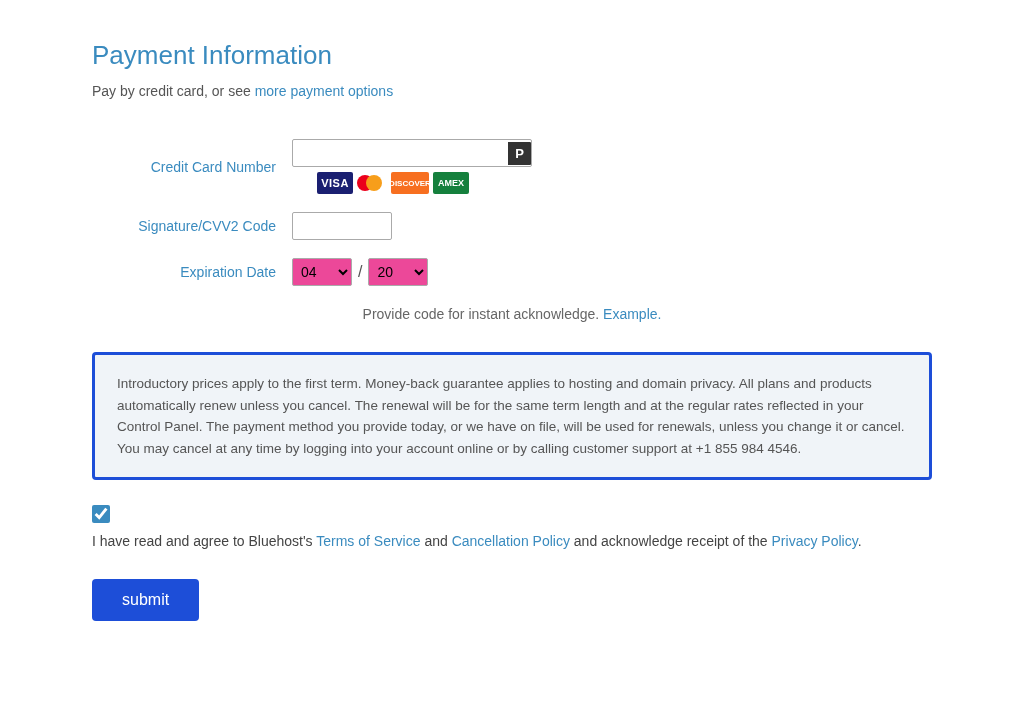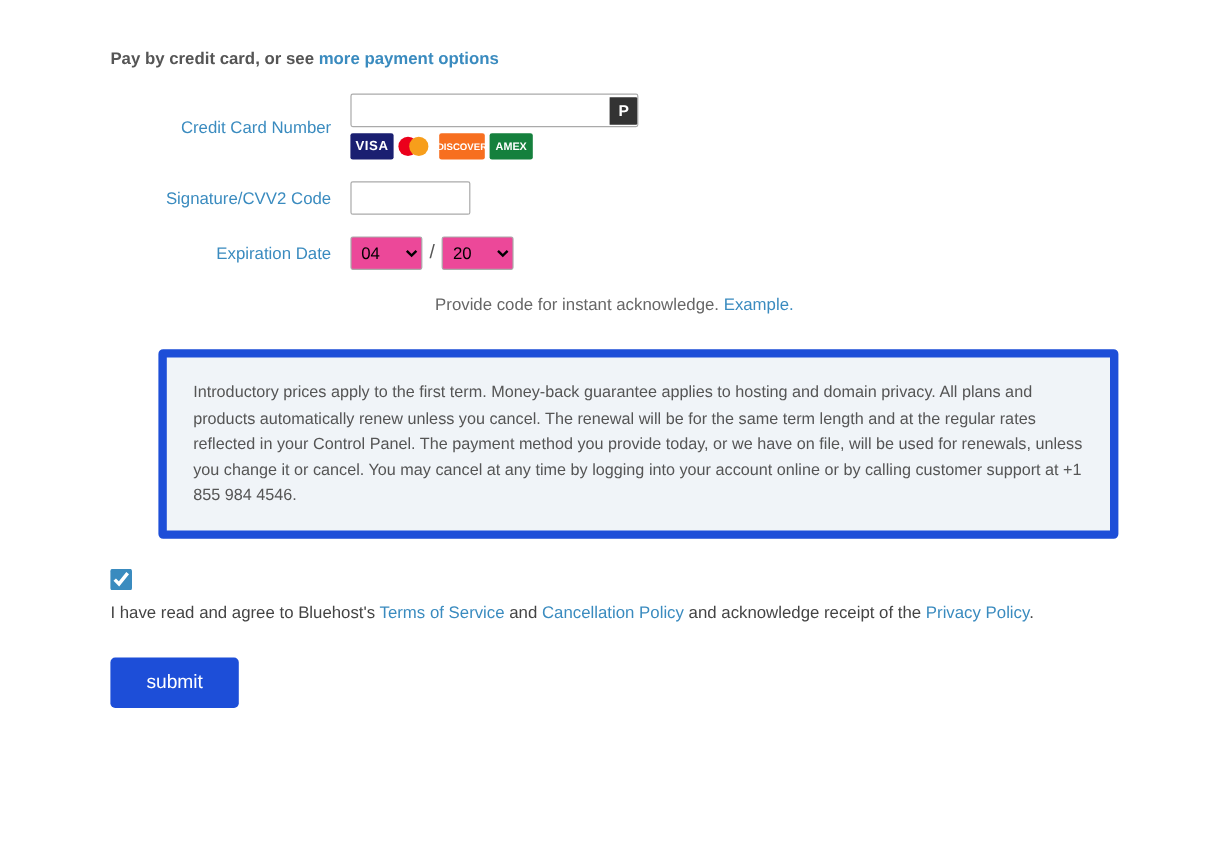--- a/index.html
+++ b/index.html
@@ -16,22 +16,21 @@
     }
     h1.page-title {
       color: #3a8bbf;
       font-size: 26px;
       font-weight: 400;
       margin-bottom: 12px;
     }
     .subtitle {
       color: #555;
       font-size: 14px;
-      margin-bottom: 22px;
-      font-weight: bold;
+      margin-bottom: 40px;
     }
     .subtitle a {
       color: #3a8bbf;
       text-decoration: none;
     }
 
     .form-section {
       margin-bottom: 20px;
     }
 
@@ -79,20 +78,21 @@
       border-radius: 0 1px 1px 0;
       height: 100%;
       display: flex;
       align-items: center;
     }
     .card-icons {
       display: flex;
       align-items: center;
       margin-top: 5px;
       gap: 4px;
+      margin-left: 25px;
     }
     .card-icon {
       height: 22px;
       border-radius: 2px;
       display: flex;
       align-items: center;
       justify-content: center;
       font-size: 9px;
       font-weight: bold;
       padding: 0 4px;
@@ -167,28 +167,27 @@
       font-size: 14px;
       margin: 20px 0 30px;
     }
     .verification-note a {
       color: #3a8bbf;
       text-decoration: none;
     }
 
     .info-box {
       background: #f0f4f8;
-      border: 7px solid #1d4ed8;
+      border: 3px solid #1d4ed8;
       border-radius: 4px;
       padding: 18px 22px;
       color: #555;
       font-size: 13.5px;
       line-height: 1.6;
       margin-bottom: 24px;
-      margin-left: 40px;
     }
 
     .agreement-row {
       display: flex;
       align-items: flex-start;
       gap: 10px;
       margin-bottom: 30px;
       font-size: 14px;
       color: #444;
       flex-direction: column;
@@ -215,20 +214,21 @@
       font-size: 16px;
       cursor: pointer;
       font-weight: 500;
     }
   </style>
 </head>
 <body>
 
 <div class="page-container">
 
+  <h1 class="page-title">Payment Information</h1>
 
   <p class="subtitle">
     <span>Pay by credit card, or see</span>
     <a href="#">more payment options</a>
   </p>
 
   <div class="form-section">
 
     <div class="form-row">
       <label class="form-label">Credit Card Number</label>

